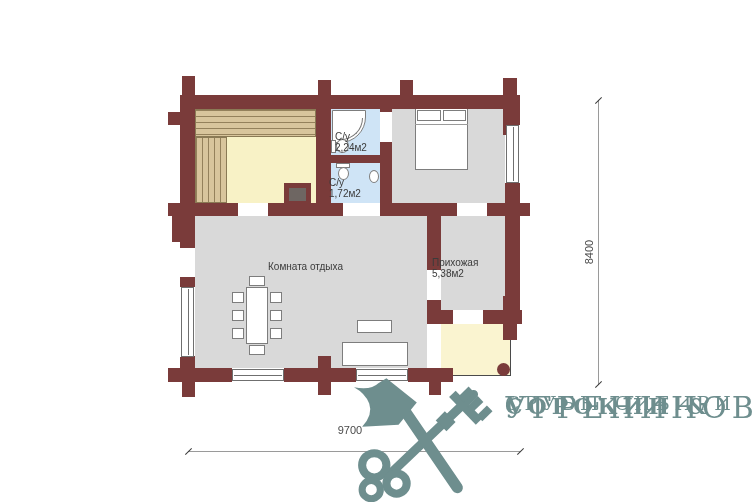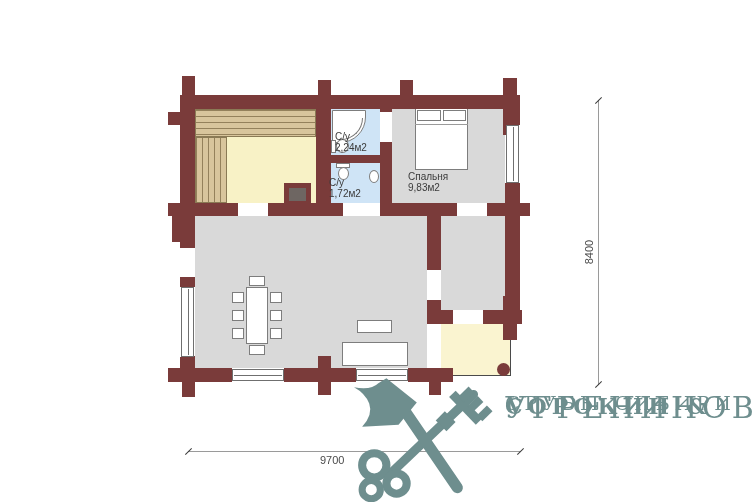--- a/index.html
+++ b/index.html
@@ -145,36 +145,37 @@
   <i class="post" style="left:497px;top:363px"></i>
 
   <div class="room-label" style="left:335px;top:131px;width:56px">
     <div style="position:static">С/у</div>
     <div style="position:static">2,24м2</div>
   </div>
   <div class="room-label" style="left:329px;top:177px;width:56px">
     <div style="position:static">С/у</div>
     <div style="position:static">1,72м2</div>
   </div>
-  <div class="room-label" style="left:408px;top:171px;width:100px">
-    <div style="position:static">Спальня</div>
-    <div style="position:static">9,83м2</div>
-  </div>
   <div class="room-label" style="left:268px;top:261px;width:140px">
+    <div style="position:static">Комната отдыха</div>
+  </div>
+  <div class="room-label" style="left:432px;top:257px;width:80px">
+    <div style="position:static">Прихожая</div>
+    <div style="position:static">5,38м2</div>
   </div>
 
   <i class="dimline" style="left:598px;top:100px;width:1px;height:285px"></i>
   <i class="tick" style="left:594px;top:100px"></i>
   <i class="tick" style="left:594px;top:384px"></i>
   <div class="dim" style="left:569px;top:246px;width:40px;text-align:center;transform:rotate(-90deg)">8400</div>
 
   <i class="dimline" style="left:188px;top:451px;width:332px;height:1px"></i>
   <i class="tick" style="left:184px;top:451px"></i>
   <i class="tick" style="left:516px;top:451px"></i>
-  <div class="dim" style="left:320px;top:454px;width:60px;">9700</div>
+  <div class="dim" style="left:320px;top:424px;width:60px;text-align:center">9700</div>
 
   <svg style="left:352px;top:376px;z-index:10" width="162" height="126" viewBox="0 0 160 124">
     <g fill="#6e8e8e" stroke="#6e8e8e">
 
       <line x1="36" y1="98" x2="120" y2="18" stroke-width="9" stroke-linecap="round"></line>
       <circle cx="22" cy="88" r="12" fill="none" stroke-width="8"></circle>
       <circle cx="44" cy="106" r="10" fill="none" stroke-width="8"></circle>
       <circle cx="19" cy="112" r="9" fill="none" stroke-width="7"></circle>
       <g transform="rotate(46 112 30)" stroke="none">
         <rect x="94" y="26" width="38" height="9"></rect>

